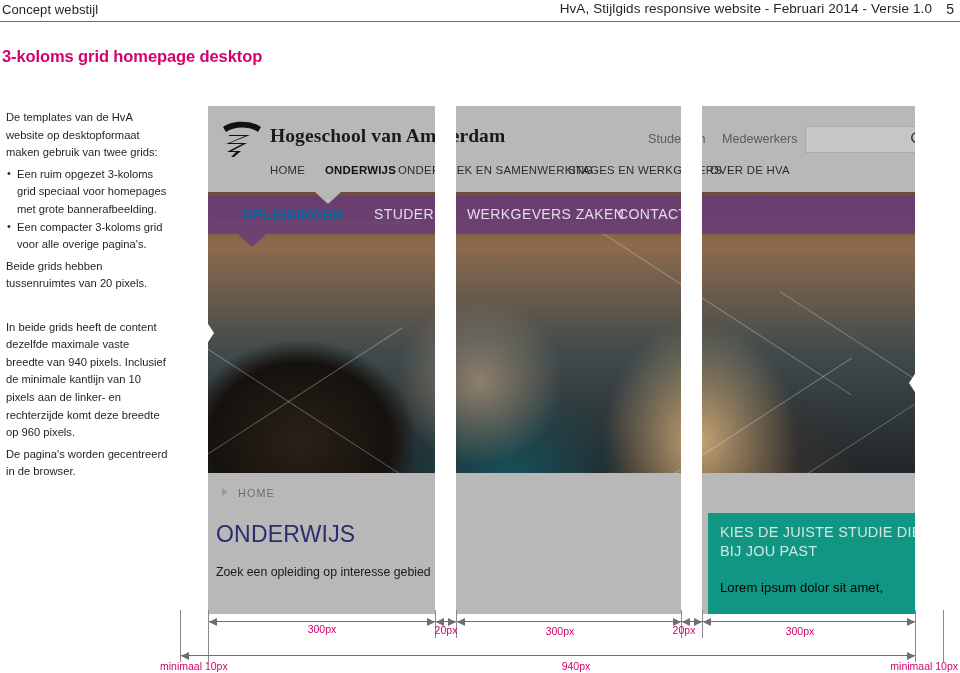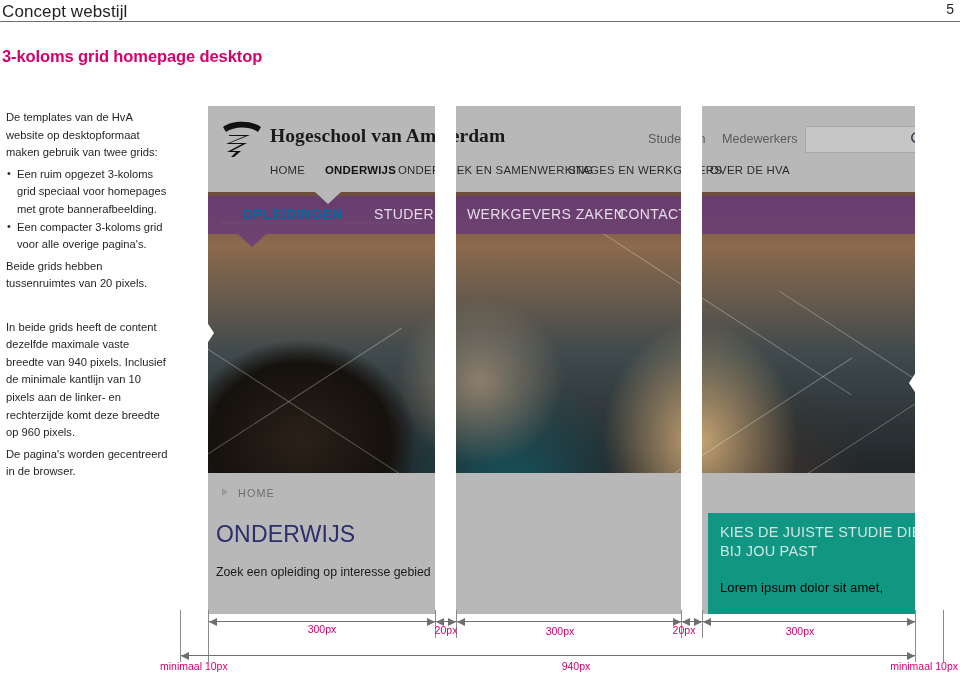--- a/index.html
+++ b/index.html
@@ -11,21 +11,21 @@
     overflow:hidden;
     position:relative;
   }
 
   
   #page-header{
     position:absolute;left:0;top:0;width:960px;height:22px;
   }
   #page-header .hdr-left{
     position:absolute;left:2px;top:2px;
-    font-size:17px;letter-spacing:.1px;color:#231f20;
+    font-size:13px;letter-spacing:.1px;color:#231f20;
   }
   #page-header .hdr-right{
     position:absolute;right:28px;top:1px;
     font-size:13.5px;color:#231f20;letter-spacing:.1px;
   }
   #page-header .hdr-page{
     position:absolute;right:6px;top:1px;
     font-size:14px;color:#231f20;
   }
   #header-rule{
@@ -221,20 +221,21 @@
   .dimlabel{
     position:absolute;font-size:10.5px;color:#d5006d;white-space:nowrap;
     text-align:center;
   }
 </style>
 </head>
 <body>
 
 <div id="page-header">
   <div class="hdr-left">Concept webstijl</div>
+  <div class="hdr-right">HvA, Stijlgids responsive website - Februari 2014 - Versie 1.0</div>
   <div class="hdr-page">5</div>
 </div>
 <div id="header-rule"></div>
 
 <div id="section-title">3-koloms grid homepage desktop</div>
 
 <div id="left-col">
   <p>De templates van de HvA website op desktopformaat maken gebruik van twee grids:</p>
   <ul>
     <li>Een ruim opgezet 3-koloms grid speciaal voor homepages met grote bannerafbeelding.</li>

